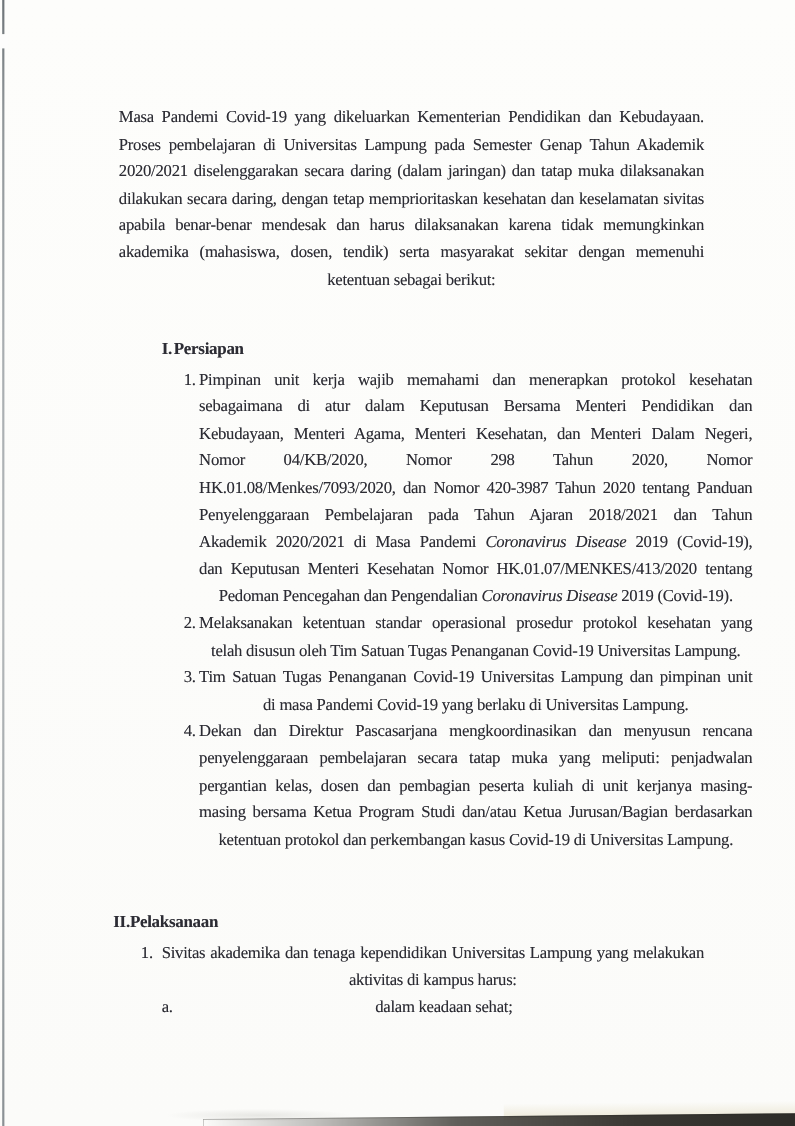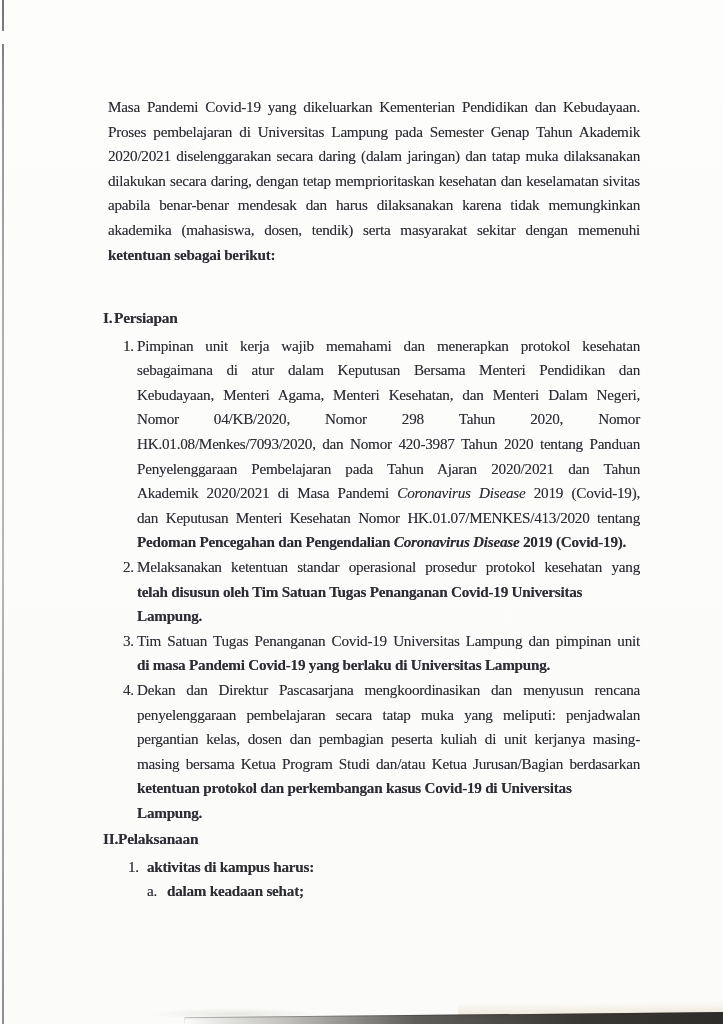--- a/index.html
+++ b/index.html
@@ -43,34 +43,34 @@
   .content {
     position: absolute; left: 103px; top: 12px; width: 537px; height: 100%;
     font-size: 15.2px; line-height: 24.6px; letter-spacing: -0.25px;
     text-shadow: 0 0 0.6px rgba(44,44,52,0.45);
   }
   .intro {
     position: absolute; top: 83px; left: 0; width: 100%;
     padding-left: 5px; box-sizing: border-box;
   }
   .sec { position: absolute; left: 0; width: 100%; }
-  .sec1 { top: 294px; }
+  .sec1 { top: 294px; margin-left: 44px; }
   .sec2 { top: 815px; }
   .hd { margin: 0; font-size: 15.4px; font-weight: bold; line-height: 24.6px; }
   .hd .rn { display: inline-block; min-width: 11px; }
   .items { margin-top: 3px; }
   .li { position: relative; }
   .ind1 { padding-left: 34px; }
   .ind1 > .num { position: absolute; left: 20px; top: 0; }
   .ind2 { padding-left: 44px; }
   .ind2 > .num { position: absolute; left: 25px; top: 0; }
   .sub { position: relative; padding-left: 20px; }
   .sub > .num { position: absolute; left: 0; top: 0; }
   .ln { text-align: justify; text-align-last: justify; }
-  .ln.last { text-align: left; text-align-last: auto; font-weight: bold; }
+  .ln.last { text-align: center; text-align-last: auto; }
   .em { font-style: italic; }
 </style>
 </head>
 <body>
 
 <div class="page">
 
   <div class="scan-edge-left"></div>
   <div class="scan-notch"></div>
   <div class="scan-cream"></div>
@@ -93,21 +93,21 @@
       <h2 class="hd"><span class="rn">I.</span><span>Persiapan</span></h2>
       <div class="items">
 
         <div class="li ind1">
           <span class="num">1.</span>
           <div class="ln">Pimpinan unit kerja wajib memahami dan menerapkan protokol kesehatan</div>
           <div class="ln">sebagaimana di atur dalam Keputusan Bersama Menteri Pendidikan dan</div>
           <div class="ln">Kebudayaan, Menteri Agama, Menteri Kesehatan, dan Menteri Dalam Negeri,</div>
           <div class="ln">Nomor 04/KB/2020, Nomor 298 Tahun 2020, Nomor</div>
           <div class="ln">HK.01.08/Menkes/7093/2020, dan Nomor 420-3987 Tahun 2020 tentang Panduan</div>
-          <div class="ln">Penyelenggaraan Pembelajaran pada Tahun Ajaran 2020/2021 dan Tahun</div>
+          <div class="ln">Penyelenggaraan Pembelajaran pada Tahun Ajaran 2018/2021 dan Tahun</div>
           <div class="ln"><span>Akademik 2020/2021 di Masa Pandemi </span><span class="em">Coronavirus Disease</span><span> 2019 (Covid-19),</span></div>
           <div class="ln">dan Keputusan Menteri Kesehatan Nomor HK.01.07/MENKES/413/2020 tentang</div>
           <div class="ln last"><span>Pedoman Pencegahan dan Pengendalian </span><span class="em">Coronavirus Disease</span><span> 2019 (Covid-19).</span></div>
         </div>
 
         <div class="li ind1">
           <span class="num">2.</span>
           <div class="ln">Melaksanakan ketentuan standar operasional prosedur protokol kesehatan yang</div>
           <div class="ln last">telah disusun oleh Tim Satuan Tugas Penanganan Covid-19 Universitas Lampung.</div>
         </div>
@@ -129,20 +129,21 @@
 
       </div>
     </section>
 
     <section class="sec sec2">
       <h2 class="hd"><span class="rn">II.</span><span>Pelaksanaan</span></h2>
       <div class="items">
 
         <div class="li ind2">
           <span class="num">1.</span>
+          <div class="ln">Sivitas akademika dan tenaga kependidikan Universitas Lampung yang melakukan</div>
           <div class="ln last">aktivitas di kampus harus:</div>
           <div class="sub">
             <span class="num">a.</span>
             <div class="ln last">dalam keadaan sehat;</div>
           </div>
         </div>
 
       </div>
     </section>
 

